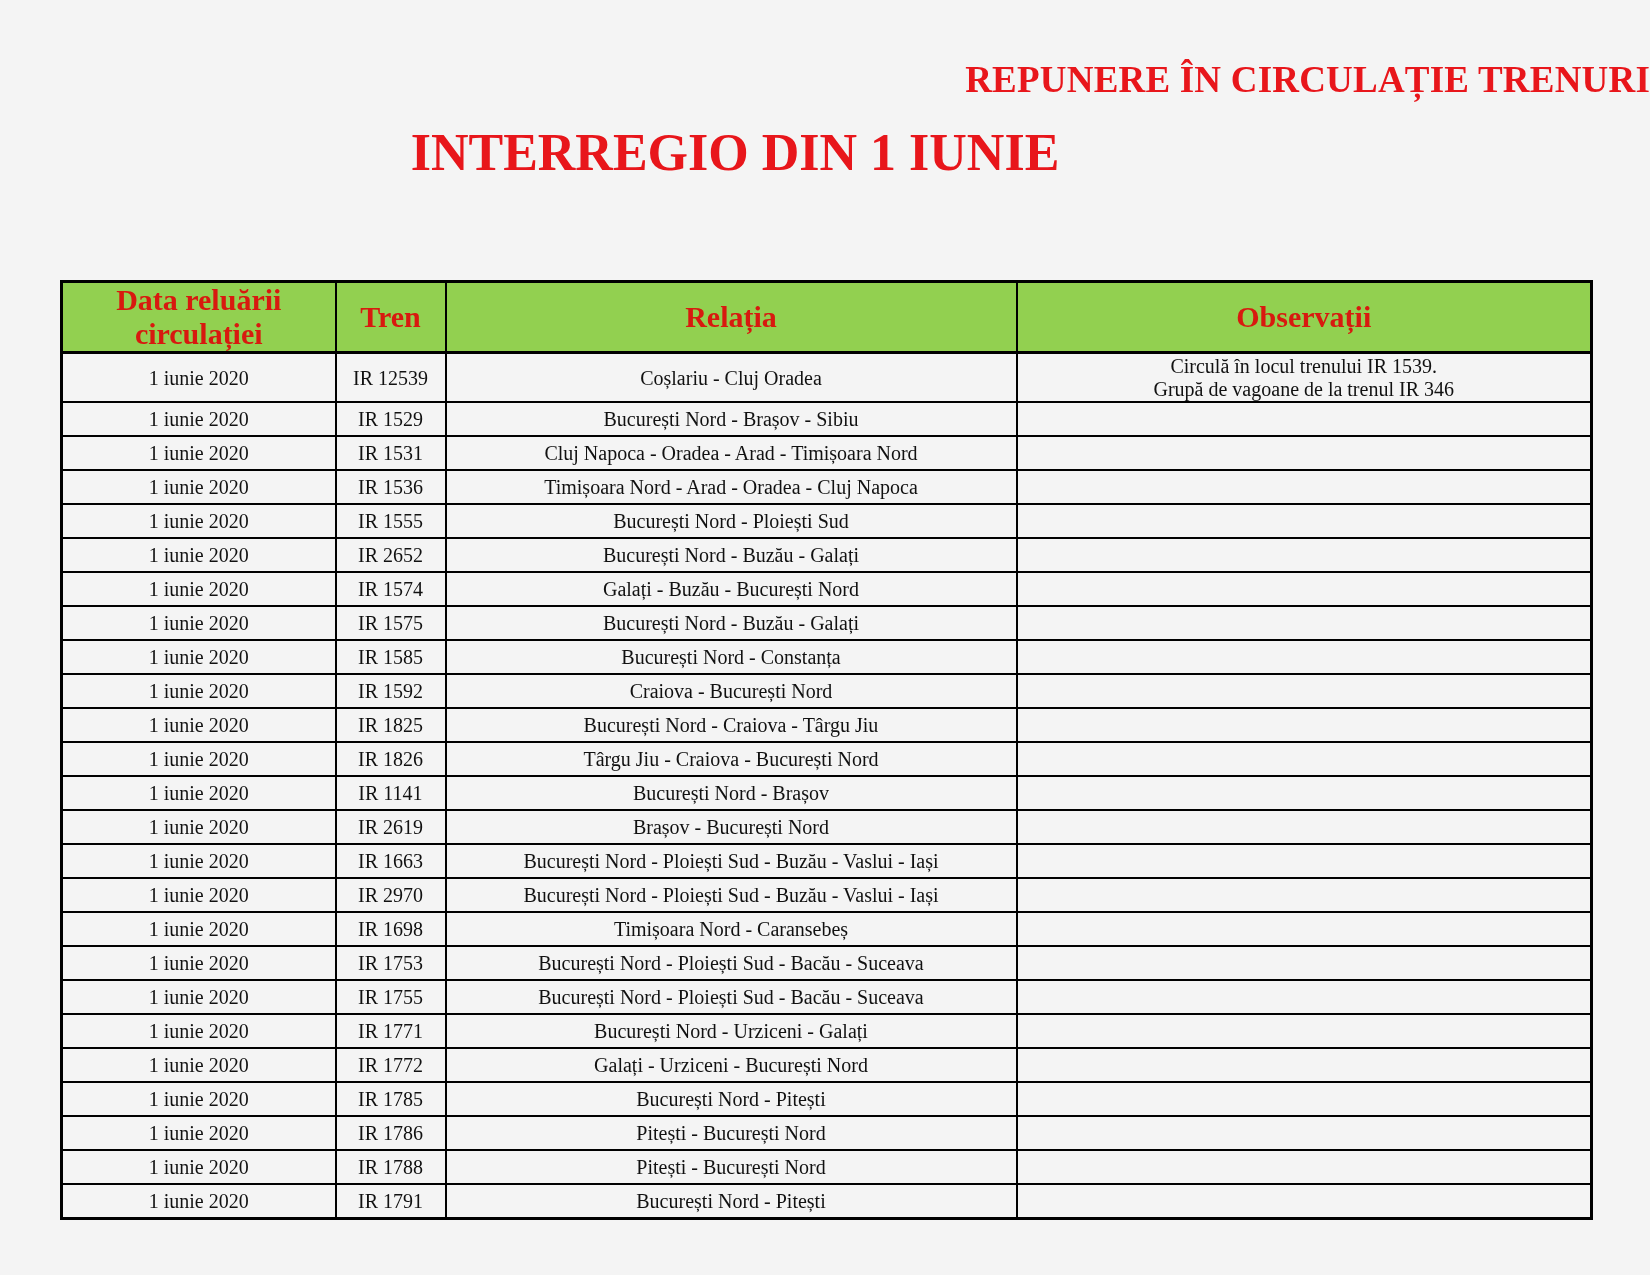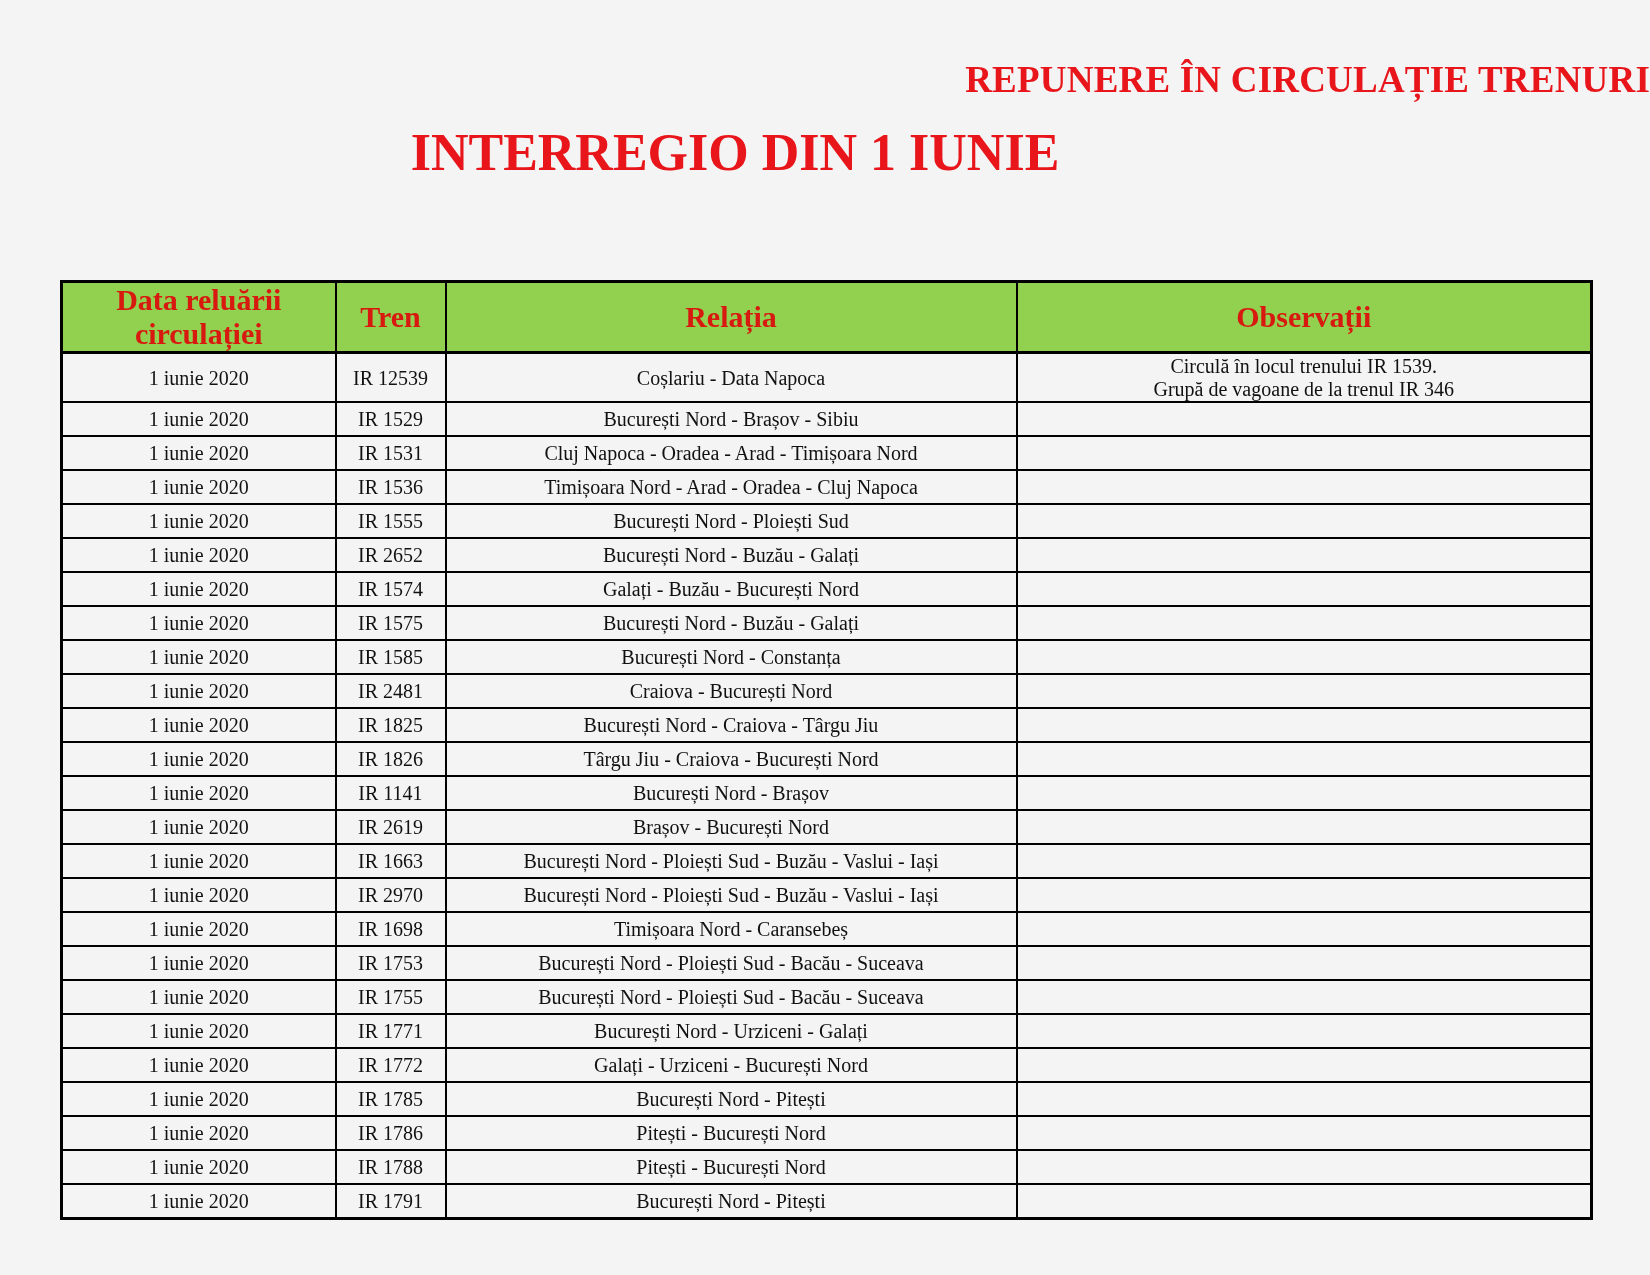--- a/index.html
+++ b/index.html
@@ -64,21 +64,21 @@
       <th>Data reluării circulației</th>
       <th>Tren</th>
       <th>Relația</th>
       <th>Observații</th>
     </tr>
   </thead>
   <tbody id="tbody">
       <tr class="first">
         <td>1 iunie 2020</td>
         <td>IR 12539</td>
-        <td>Coșlariu - Data Napoca</td>
+        <td>Coșlariu - Cluj Oradea</td>
         <td>
           <span class="obs-line">Circulă în locul trenului IR 1539.</span>
           <span class="obs-line">Grupă de vagoane de la trenul IR 346</span>
         </td>
       </tr>
       <tr>
         <td>1 iunie 2020</td>
         <td>IR 1529</td>
         <td>București Nord - Brașov - Sibiu</td>
         <td></td>
@@ -120,21 +120,21 @@
         <td></td>
       </tr>
       <tr>
         <td>1 iunie 2020</td>
         <td>IR 1585</td>
         <td>București Nord - Constanța</td>
         <td></td>
       </tr>
       <tr>
         <td>1 iunie 2020</td>
-        <td>IR 2481</td>
+        <td>IR 1592</td>
         <td>Craiova - București Nord</td>
         <td></td>
       </tr>
       <tr>
         <td>1 iunie 2020</td>
         <td>IR 1825</td>
         <td>București Nord - Craiova - Târgu Jiu</td>
         <td></td>
       </tr>
       <tr>

